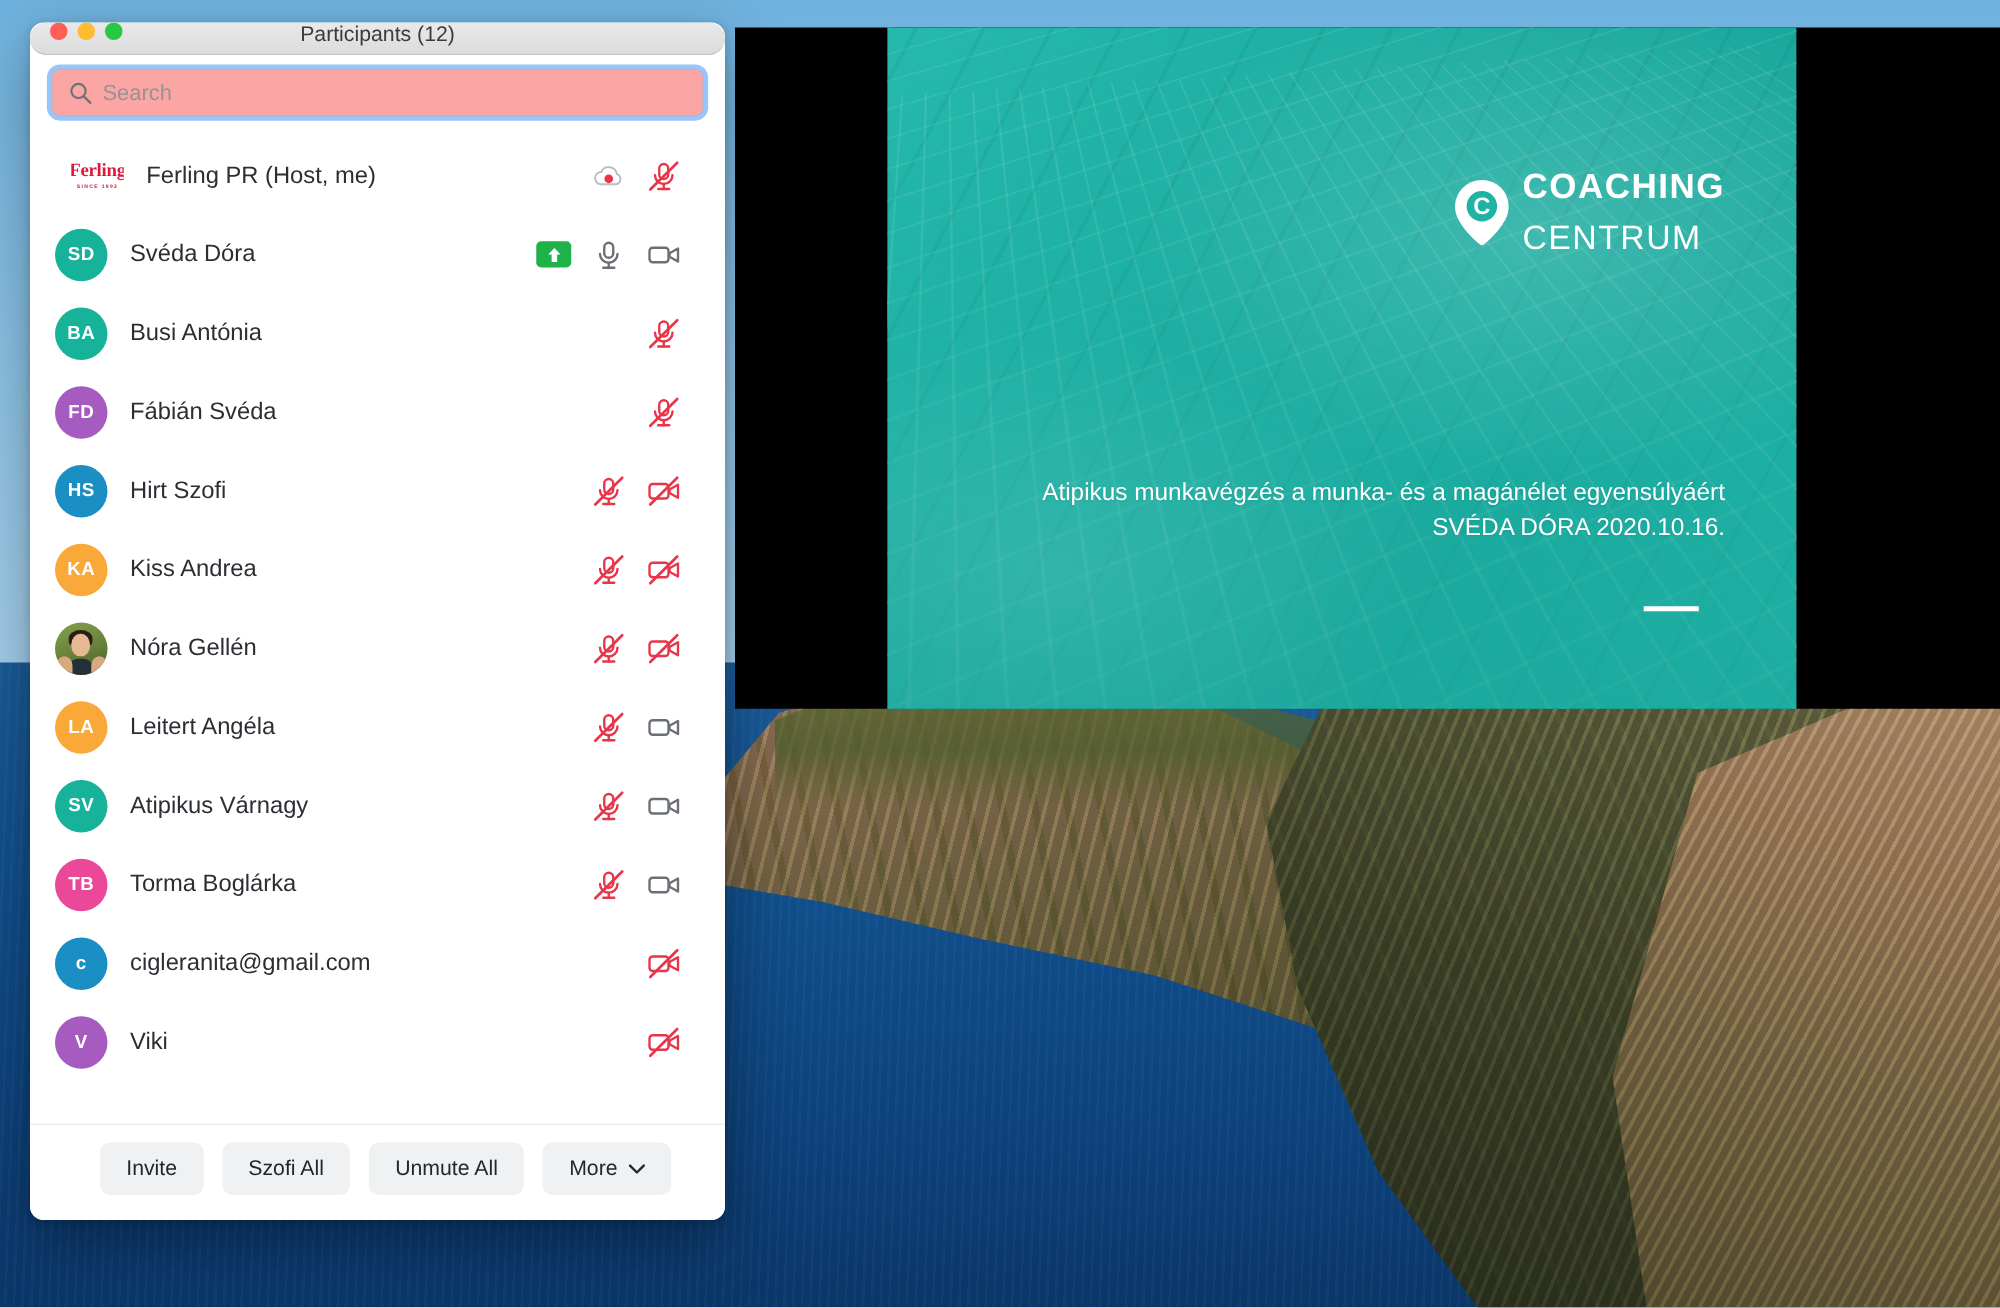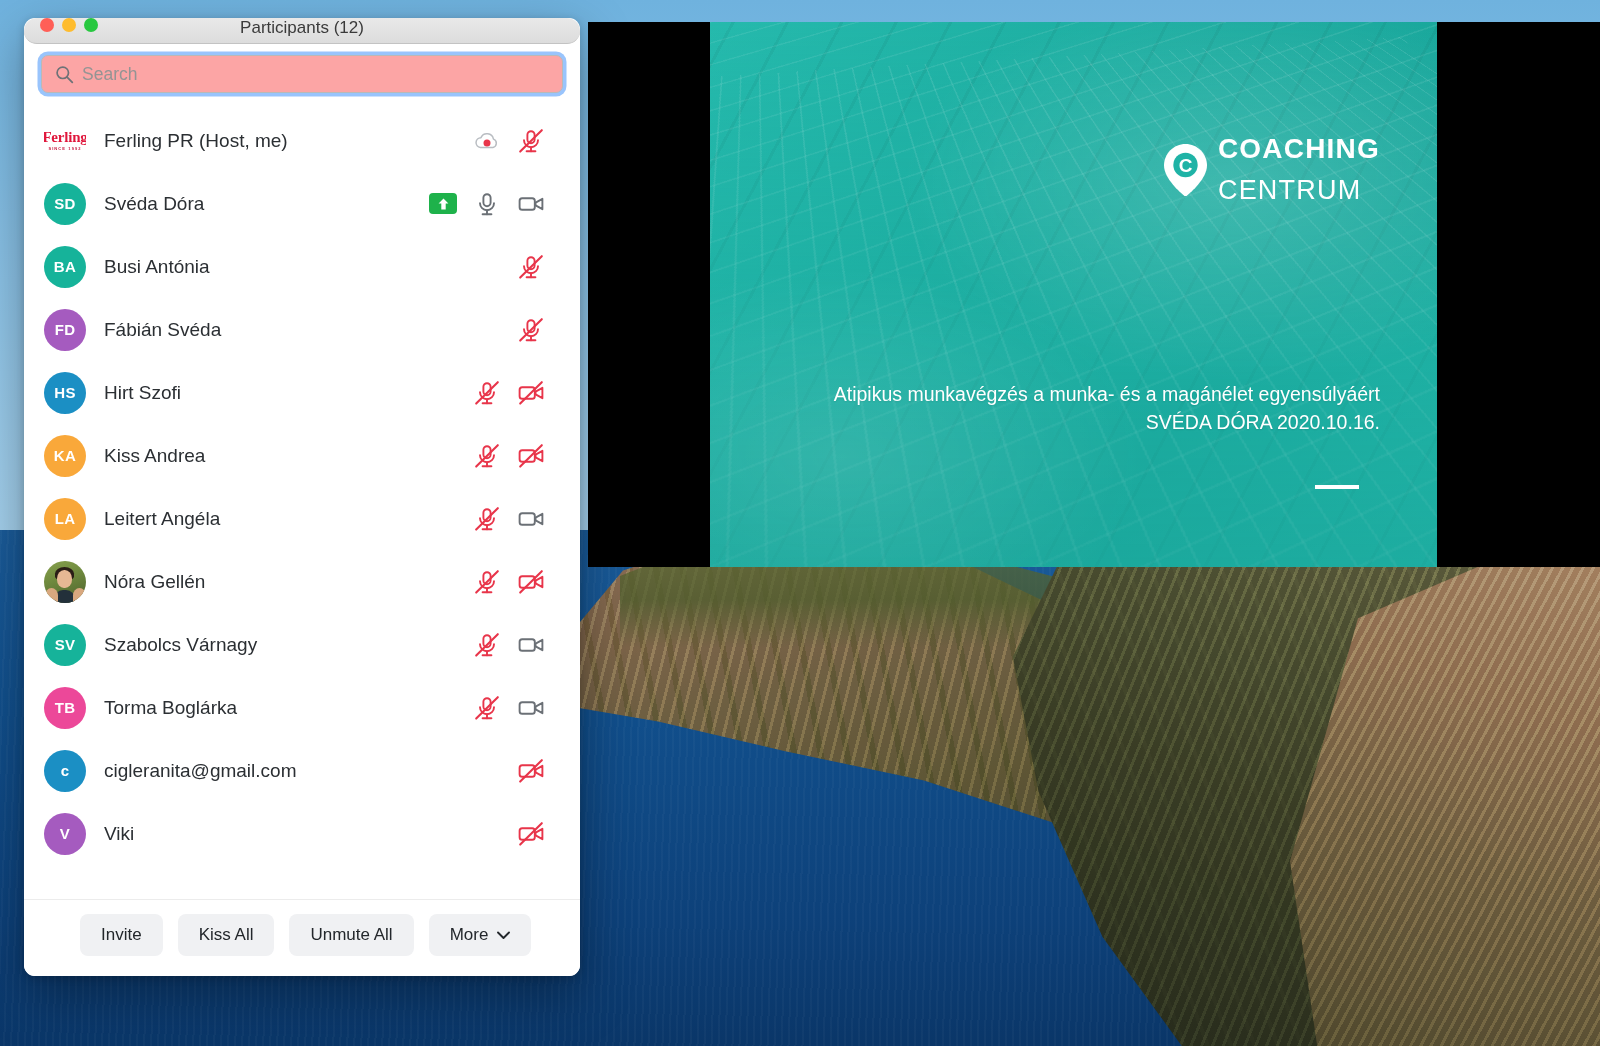--- a/index.html
+++ b/index.html
@@ -240,21 +240,21 @@
   .avatar {
     width: 42px; height: 42px; border-radius: 50%;
     flex: none;
     display: flex; align-items: center; justify-content: center;
     color: #fff; font-size: 15px; font-weight: bold;
     letter-spacing: .3px;
     overflow: hidden;
   }
   .avatar.logo-av {
     background: transparent; border-radius: 0;
-    display: flex; flex-direction: column; align-items: center; justify-content: center;
+    display: flex; flex-direction: column; align-items: center; justify-content: center; margin-left: 13px;
   }
   .ferling-mark {
     font-family: "Liberation Serif", serif;
     font-weight: bold; font-size: 15px; color: #e0173c;
     letter-spacing: -0.2px; line-height: 1;
   }
   .ferling-sub {
     font-size: 4px; color: #c4143a; letter-spacing: 1.1px;
     margin-top: 2px; line-height: 1;
   }
@@ -512,41 +512,20 @@
             <div class="slot">
               <svg class="ic" viewBox="0 0 30 30">
                 <rect x="3.6" y="9.2" width="15.2" height="11.6" rx="2.6" fill="none" stroke="#e8354a" stroke-width="1.9"></rect>
                 <path d="M19.6 13.6 L26.4 9.8 v10.4 l-6.8-3.8 z" fill="none" stroke="#e8354a" stroke-width="1.9" stroke-linejoin="round"></path>
                 <line x1="4.2" y1="25.6" x2="25.8" y2="4.2" stroke="#e8354a" stroke-width="2.1" stroke-linecap="round"></line>
               </svg>
             </div>
           </div>
         </div>
         <div class="prow">
-          <div class="avatar" style="background:#f9a83a">LA</div>
-          <div class="pname">Leitert Angéla</div>
-          <div class="picons">
-            <div class="slot">
-              <svg class="ic" viewBox="0 0 30 30">
-                <rect x="11.4" y="5.2" width="7.2" height="12" rx="3.6" fill="none" stroke="#e8354a" stroke-width="1.9"></rect>
-                <path d="M8 14.2a7 7 0 0 0 14 0" fill="none" stroke="#e8354a" stroke-width="1.9" stroke-linecap="round"></path>
-                <line x1="15" y1="21.3" x2="15" y2="25.2" stroke="#e8354a" stroke-width="1.9" stroke-linecap="round"></line>
-                <line x1="10.6" y1="25.2" x2="19.4" y2="25.2" stroke="#e8354a" stroke-width="1.9" stroke-linecap="round"></line>
-                <line x1="4.2" y1="25.6" x2="25.8" y2="4.2" stroke="#e8354a" stroke-width="2.1" stroke-linecap="round"></line>
-              </svg>
-            </div>
-            <div class="slot">
-              <svg class="ic" viewBox="0 0 30 30">
-                <rect x="3.6" y="9.2" width="15.2" height="11.6" rx="2.6" fill="none" stroke="#6b7076" stroke-width="1.9"></rect>
-                <path d="M19.6 13.6 L26.4 9.8 v10.4 l-6.8-3.8 z" fill="none" stroke="#6b7076" stroke-width="1.9" stroke-linejoin="round"></path>
-              </svg>
-            </div>
-          </div>
-        </div>
-        <div class="prow">
           <div class="avatar photo">
             <span class="hair"></span>
             <span class="face"></span>
             <span class="body"></span>
             <span class="kid1"></span>
             <span class="kid2"></span>
           </div>
           <div class="pname">Nóra Gellén</div>
           <div class="picons">
             <div class="slot">
@@ -561,41 +540,62 @@
             <div class="slot">
               <svg class="ic" viewBox="0 0 30 30">
                 <rect x="3.6" y="9.2" width="15.2" height="11.6" rx="2.6" fill="none" stroke="#e8354a" stroke-width="1.9"></rect>
                 <path d="M19.6 13.6 L26.4 9.8 v10.4 l-6.8-3.8 z" fill="none" stroke="#e8354a" stroke-width="1.9" stroke-linejoin="round"></path>
                 <line x1="4.2" y1="25.6" x2="25.8" y2="4.2" stroke="#e8354a" stroke-width="2.1" stroke-linecap="round"></line>
               </svg>
             </div>
           </div>
         </div>
         <div class="prow">
-          <div class="avatar" style="background:#16b39a">SV</div>
-          <div class="pname">Szabolcs Várnagy</div>
+          <div class="avatar" style="background:#f9a83a">LA</div>
+          <div class="pname">Leitert Angéla</div>
           <div class="picons">
             <div class="slot">
               <svg class="ic" viewBox="0 0 30 30">
                 <rect x="11.4" y="5.2" width="7.2" height="12" rx="3.6" fill="none" stroke="#e8354a" stroke-width="1.9"></rect>
                 <path d="M8 14.2a7 7 0 0 0 14 0" fill="none" stroke="#e8354a" stroke-width="1.9" stroke-linecap="round"></path>
                 <line x1="15" y1="21.3" x2="15" y2="25.2" stroke="#e8354a" stroke-width="1.9" stroke-linecap="round"></line>
                 <line x1="10.6" y1="25.2" x2="19.4" y2="25.2" stroke="#e8354a" stroke-width="1.9" stroke-linecap="round"></line>
                 <line x1="4.2" y1="25.6" x2="25.8" y2="4.2" stroke="#e8354a" stroke-width="2.1" stroke-linecap="round"></line>
               </svg>
             </div>
             <div class="slot">
               <svg class="ic" viewBox="0 0 30 30">
                 <rect x="3.6" y="9.2" width="15.2" height="11.6" rx="2.6" fill="none" stroke="#6b7076" stroke-width="1.9"></rect>
                 <path d="M19.6 13.6 L26.4 9.8 v10.4 l-6.8-3.8 z" fill="none" stroke="#6b7076" stroke-width="1.9" stroke-linejoin="round"></path>
               </svg>
             </div>
           </div>
         </div>
         <div class="prow">
+          <div class="avatar" style="background:#16b39a">SV</div>
+          <div class="pname">Atipikus Várnagy</div>
+          <div class="picons">
+            <div class="slot">
+              <svg class="ic" viewBox="0 0 30 30">
+                <rect x="11.4" y="5.2" width="7.2" height="12" rx="3.6" fill="none" stroke="#e8354a" stroke-width="1.9"></rect>
+                <path d="M8 14.2a7 7 0 0 0 14 0" fill="none" stroke="#e8354a" stroke-width="1.9" stroke-linecap="round"></path>
+                <line x1="15" y1="21.3" x2="15" y2="25.2" stroke="#e8354a" stroke-width="1.9" stroke-linecap="round"></line>
+                <line x1="10.6" y1="25.2" x2="19.4" y2="25.2" stroke="#e8354a" stroke-width="1.9" stroke-linecap="round"></line>
+                <line x1="4.2" y1="25.6" x2="25.8" y2="4.2" stroke="#e8354a" stroke-width="2.1" stroke-linecap="round"></line>
+              </svg>
+            </div>
+            <div class="slot">
+              <svg class="ic" viewBox="0 0 30 30">
+                <rect x="3.6" y="9.2" width="15.2" height="11.6" rx="2.6" fill="none" stroke="#6b7076" stroke-width="1.9"></rect>
+                <path d="M19.6 13.6 L26.4 9.8 v10.4 l-6.8-3.8 z" fill="none" stroke="#6b7076" stroke-width="1.9" stroke-linejoin="round"></path>
+              </svg>
+            </div>
+          </div>
+        </div>
+        <div class="prow">
           <div class="avatar" style="background:#ec4899">TB</div>
           <div class="pname">Torma Boglárka</div>
           <div class="picons">
             <div class="slot">
               <svg class="ic" viewBox="0 0 30 30">
                 <rect x="11.4" y="5.2" width="7.2" height="12" rx="3.6" fill="none" stroke="#e8354a" stroke-width="1.9"></rect>
                 <path d="M8 14.2a7 7 0 0 0 14 0" fill="none" stroke="#e8354a" stroke-width="1.9" stroke-linecap="round"></path>
                 <line x1="15" y1="21.3" x2="15" y2="25.2" stroke="#e8354a" stroke-width="1.9" stroke-linecap="round"></line>
                 <line x1="10.6" y1="25.2" x2="19.4" y2="25.2" stroke="#e8354a" stroke-width="1.9" stroke-linecap="round"></line>
                 <line x1="4.2" y1="25.6" x2="25.8" y2="4.2" stroke="#e8354a" stroke-width="2.1" stroke-linecap="round"></line>
@@ -632,21 +632,21 @@
                 <path d="M19.6 13.6 L26.4 9.8 v10.4 l-6.8-3.8 z" fill="none" stroke="#e8354a" stroke-width="1.9" stroke-linejoin="round"></path>
                 <line x1="4.2" y1="25.6" x2="25.8" y2="4.2" stroke="#e8354a" stroke-width="2.1" stroke-linecap="round"></line>
               </svg>
             </div>
           </div>
         </div>
       </div>
 
     <div class="footer">
       <button class="fbtn">Invite</button>
-      <button class="fbtn">Kiss All</button>
+      <button class="fbtn">Szofi All</button>
       <button class="fbtn">Unmute All</button>
       <button class="fbtn">
         <span>More</span>
         <svg class="chev" viewBox="0 0 13 9">
           <path d="M1 1.5 L6.5 7 L12 1.5" fill="none" stroke="#23272b" stroke-width="1.9" stroke-linecap="round" stroke-linejoin="round"></path>
         </svg>
       </button>
     </div>
 
   </div>

